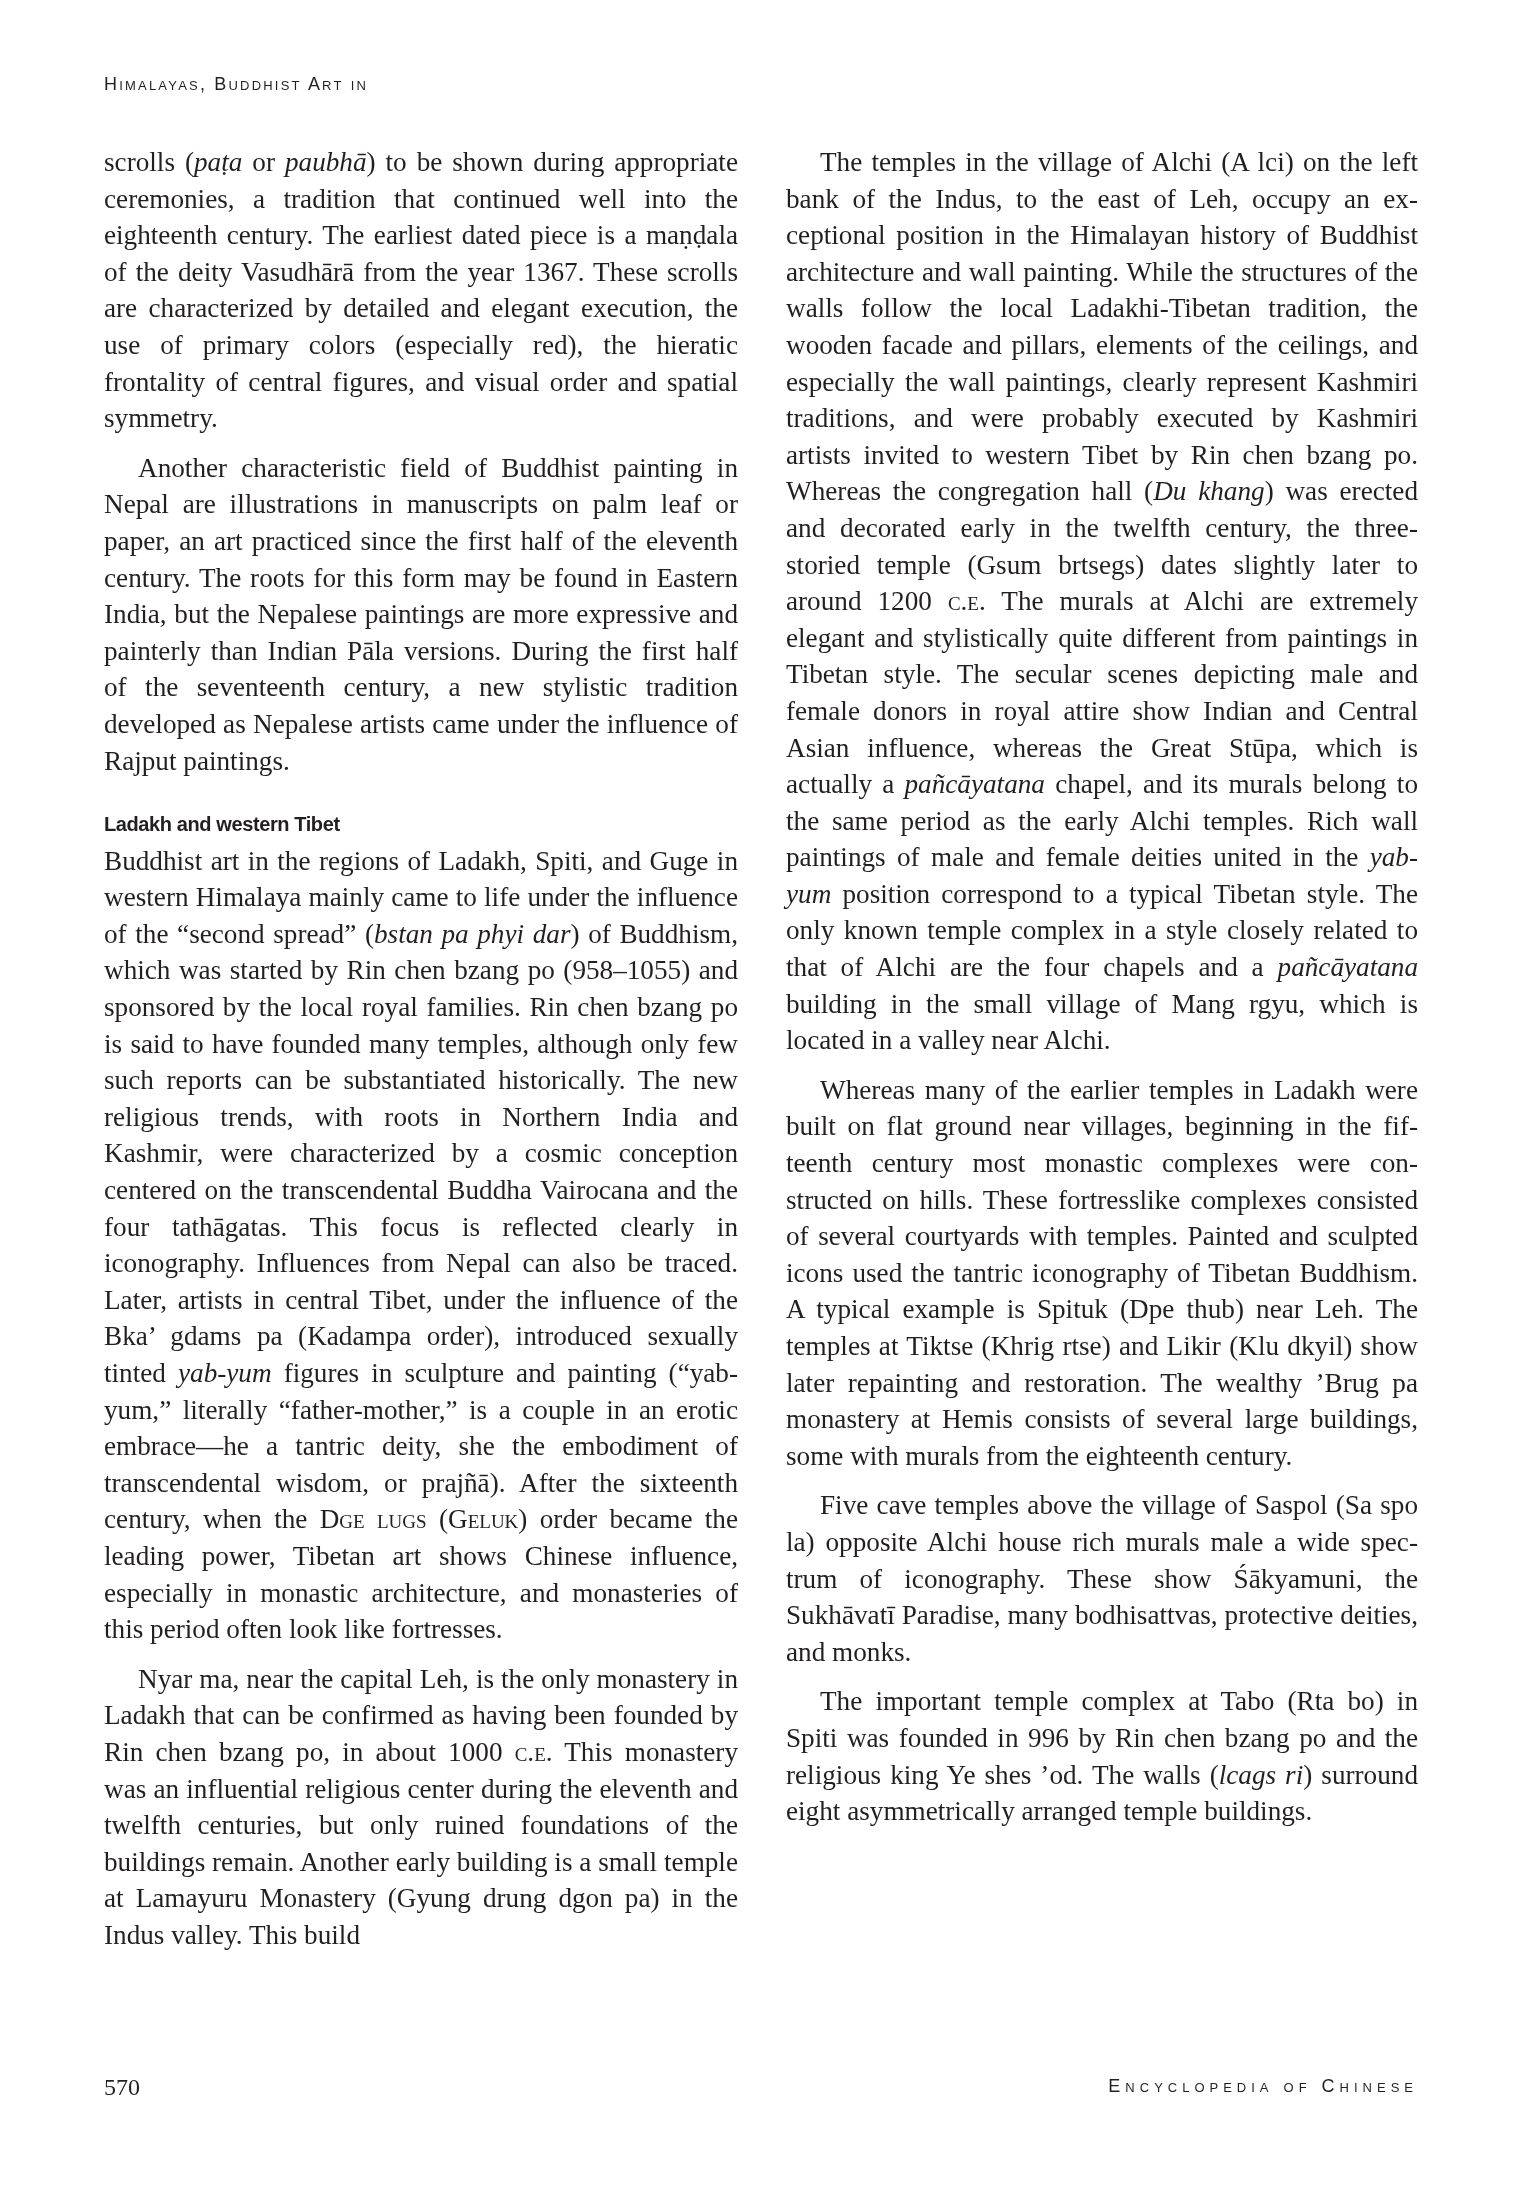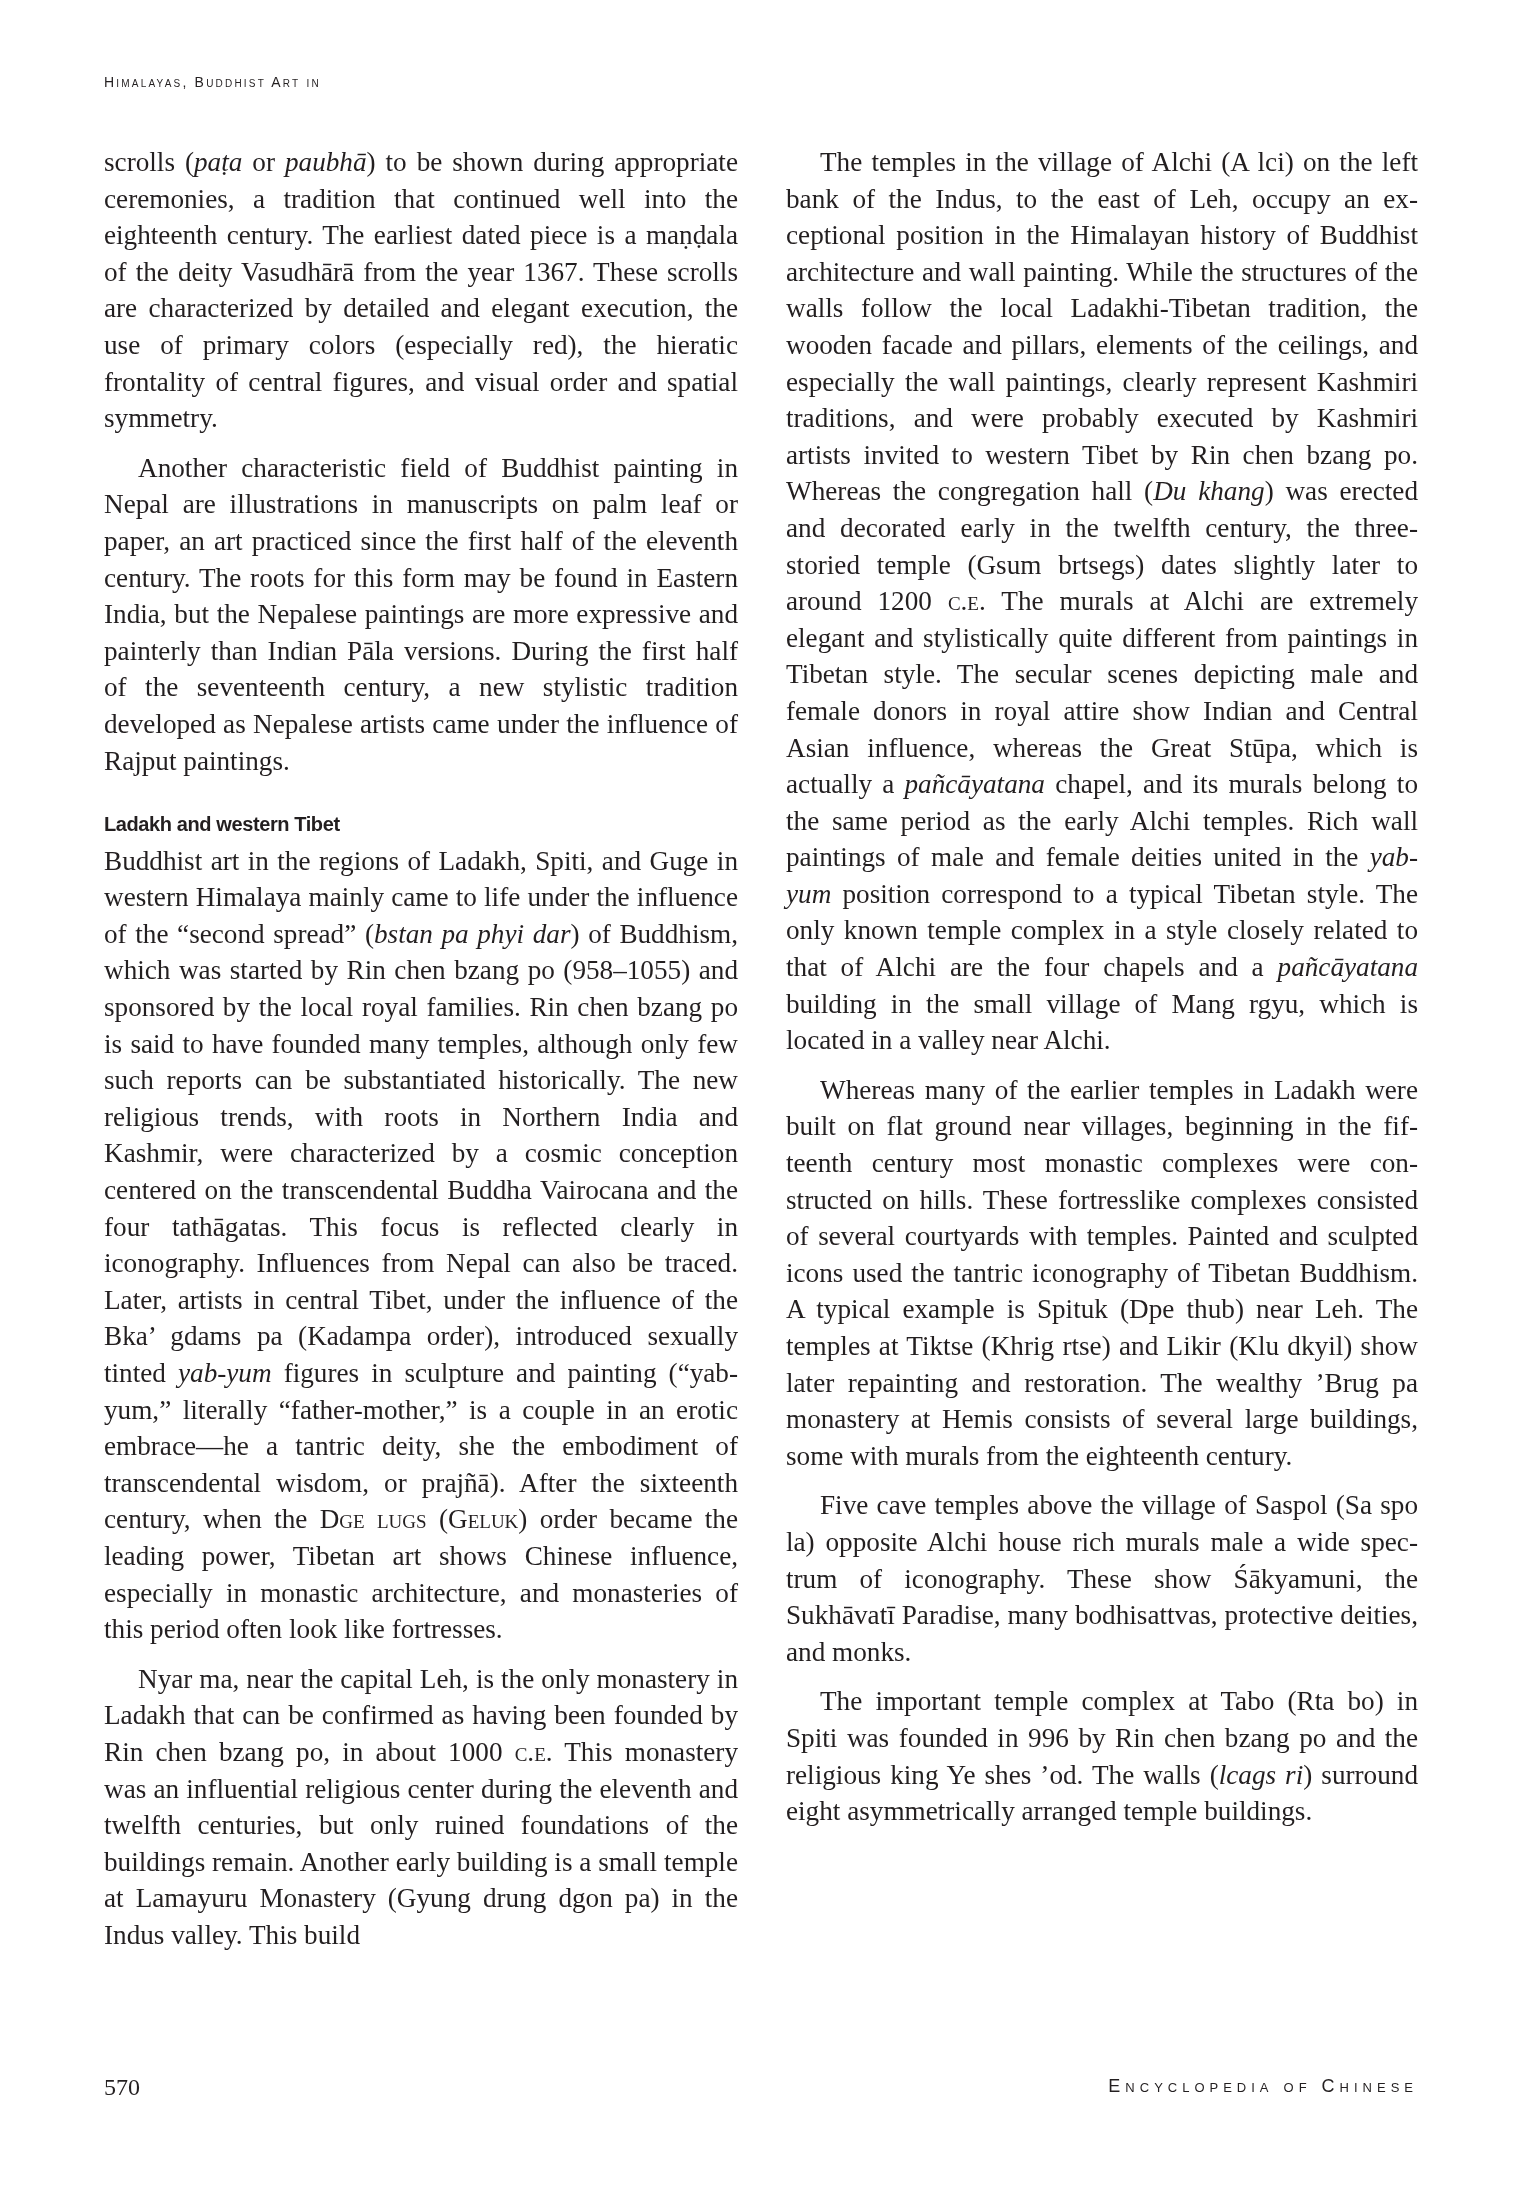--- a/index.html
+++ b/index.html
@@ -4,21 +4,21 @@
   <style>
     html, body { margin: 0; padding: 0; background: #ffffff; }
     body {
       width: 1522px; height: 2200px; position: relative; overflow: hidden;
       color: #231f20;
       font-family: "Liberation Serif", "DejaVu Serif", serif;
     }
     .running-head {
       position: absolute; left: 104px; top: 74px;
       font-family: "Liberation Sans", "DejaVu Sans", sans-serif;
-      font-size: 14px; letter-spacing: 2.2px; font-variant: small-caps;
+      font-size: 18px; letter-spacing: 2.2px; font-variant: small-caps;
       text-transform: none; color: #231f20;
     }
     .column {
       position: absolute; top: 144px; width: 634px;
       font-size: 27.2px; line-height: 36.6px;
       text-align: justify; hyphens: manual;
     }
     .col-left { left: 104px; }
     .col-right { left: 786px; width: 632px; }
     .column p { margin: 0 0 13px 0; text-indent: 34px; }

